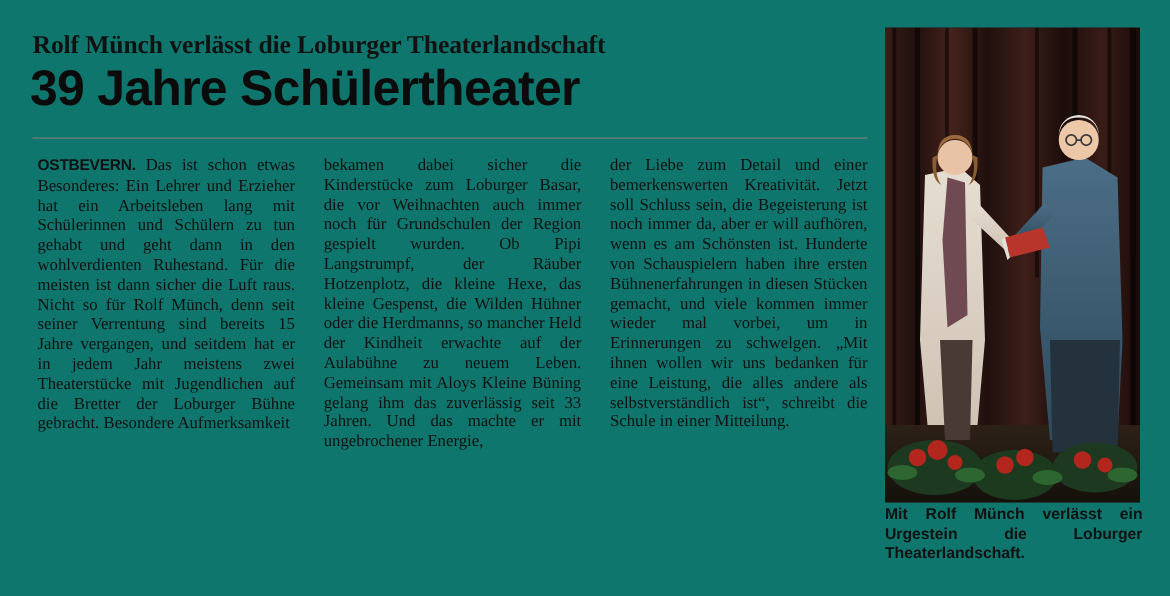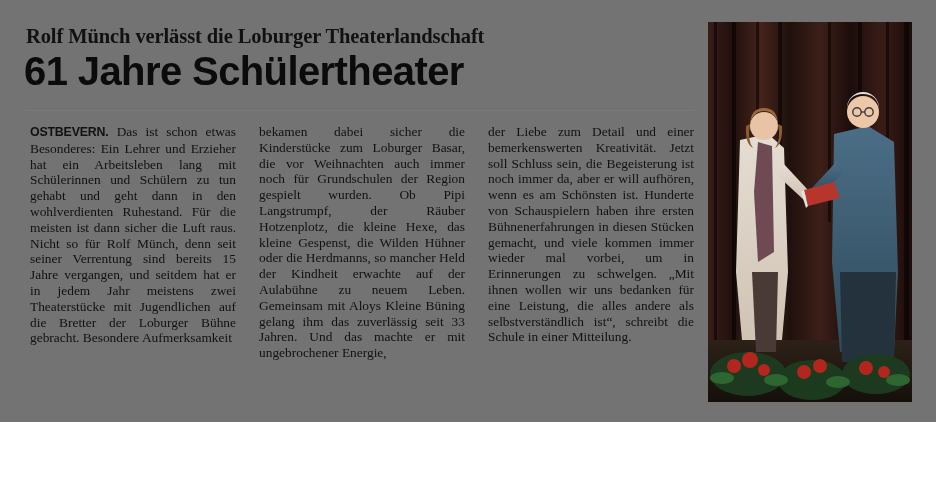--- a/index.html
+++ b/index.html
@@ -7,22 +7,22 @@
     padding: 0;
     background: #ffffff;
   }
   body {
     font-family: "Liberation Serif", serif;
     color: #111111;
   }
   #page {
     position: relative;
     width: 936px;
-    height: 422px;
-    background: #737373;
+    height: 477px;
+    background: #0f766e;
     overflow: hidden;
     box-sizing: border-box;
   }
   
   .kicker {
     position: absolute;
     left: 26px;
     top: 24px;
     width: 660px;
     font-family: "Liberation Serif", serif;
@@ -108,21 +108,21 @@
     text-align: justify;
     text-align-last: left;
   }
 </style>
 </head>
 <body>
 
 <div id="page">
 
   <div class="kicker">Rolf Münch verlässt die Loburger Theaterlandschaft</div>
-  <div class="headline">61 Jahre Schülertheater</div>
+  <div class="headline">39 Jahre Schülertheater</div>
   <div class="rule"></div>
 
   <div class="columns">
     <div class="col">
       <p><span class="dropcap-lead">OSTBEVERN.</span> <span>Das ist schon etwas Besonderes: Ein Lehrer und Erzieher hat ein Arbeitsleben lang mit Schülerinnen und Schülern zu tun gehabt und geht dann in den wohlverdienten Ruhestand. Für die meisten ist dann sicher die Luft raus. Nicht so für Rolf Münch, denn seit seiner Verrentung sind bereits 15 Jahre vergangen, und seitdem hat er in jedem Jahr meistens zwei Theaterstücke mit Jugendlichen auf die Bretter der Loburger Bühne gebracht. Besondere Aufmerksamkeit</span></p>
     </div>
     <div class="col">
       <p>bekamen dabei sicher die Kinderstücke zum Loburger Basar, die vor Weihnachten auch immer noch für Grundschulen der Region gespielt wurden. Ob Pipi Langstrumpf, der Räuber Hotzenplotz, die kleine Hexe, das kleine Gespenst, die Wilden Hühner oder die Herdmanns, so mancher Held der Kindheit erwachte auf der Aulabühne zu neuem Leben. Gemeinsam mit Aloys Kleine Büning gelang ihm das zuverlässig seit 33 Jahren. Und das machte er mit ungebrochener Energie,</p>
     </div>
     <div class="col">
@@ -235,14 +235,15 @@
             <ellipse cx="130" cy="360" rx="12" ry="6"></ellipse>
             <ellipse cx="190" cy="358" rx="12" ry="6"></ellipse>
           </g>
         </g>
 
         <rect x="0" y="0" width="204" height="380" fill="none"></rect>
       </svg>
     </div>
   </div>
 
+  <div class="caption">Mit Rolf Münch verlässt ein Urgestein die Loburger Theaterlandschaft.</div>
 
 </div>
 
 </body></html>

